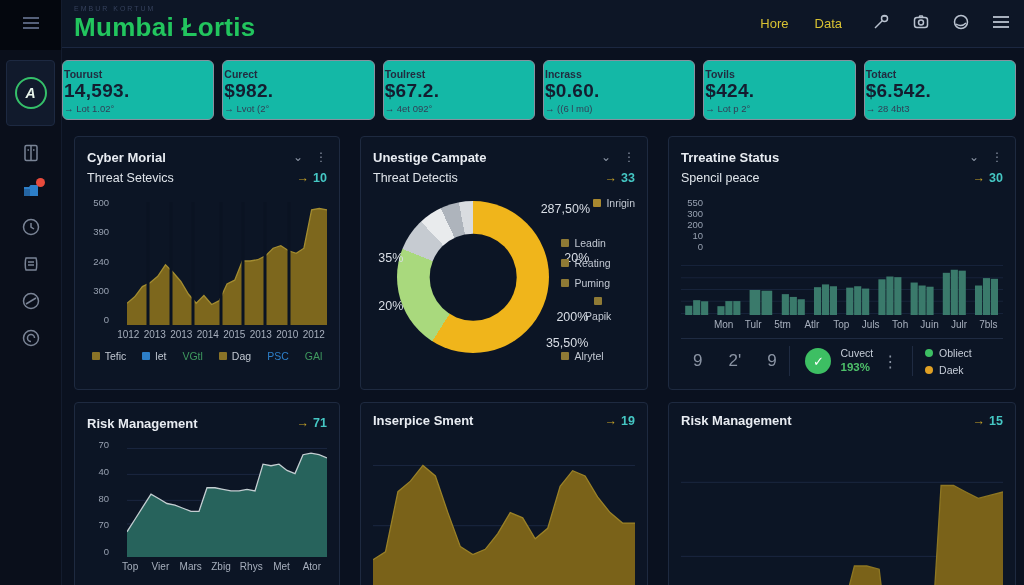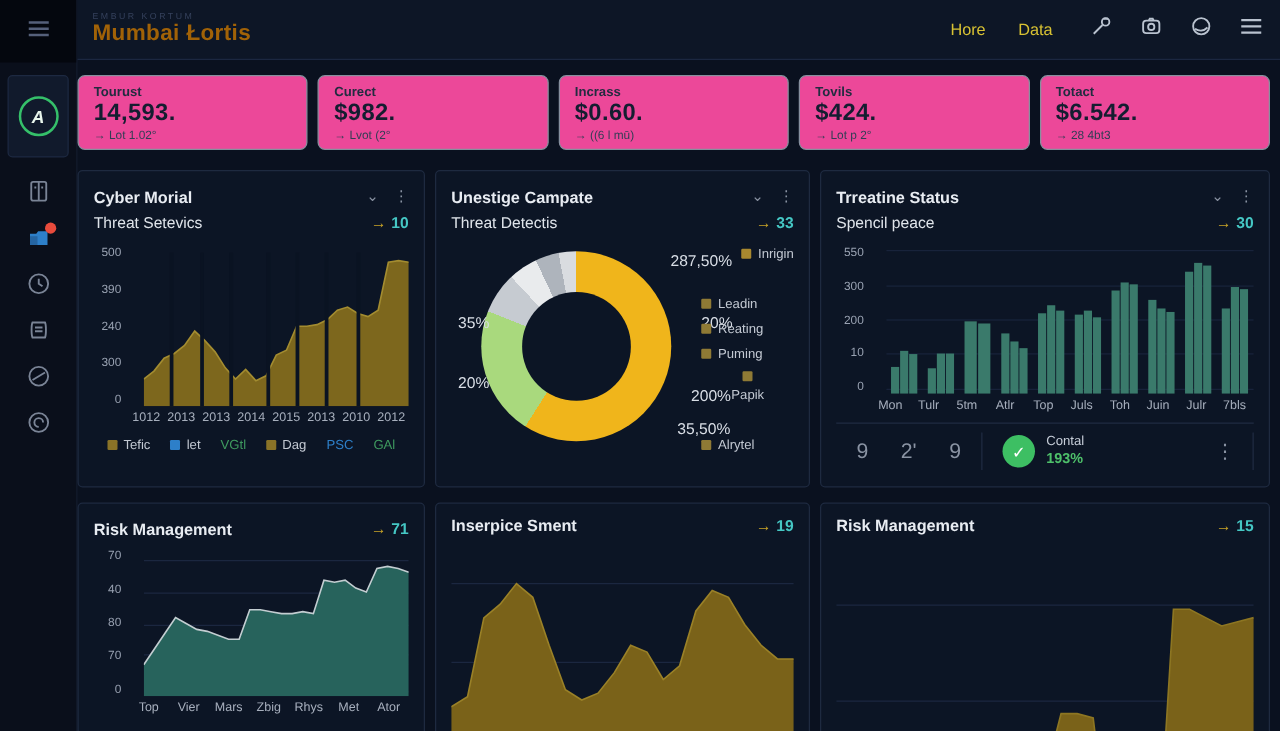--- a/index.html
+++ b/index.html
@@ -18,37 +18,37 @@
   .sb-ico { width:22px; height:22px; position:relative; display:flex; align-items:center; justify-content:center; }
   .sb-ico svg { width:20px; height:20px; }
   .notif-dot { position:absolute; top:-3px; right:-3px; width:9px; height:9px; border-radius:50%; background:#e84b3c; }
 
   
   .main { flex:1; display:flex; flex-direction:column; }
   .topbar { height:48px; background:#0d1626; border-bottom:1px solid #1b2740; display:flex; align-items:center;
     padding:0 14px 0 12px; flex-shrink:0; }
   .logo-wrap { display:flex; flex-direction:column; line-height:1.1; }
   .eyebrow { font-size:7px; letter-spacing:2px; color:#35415c; }
-  .logo { font-size:18px; font-weight:bold; color:#a16207; letter-spacing:.3px; }
+  .logo { font-size:26px; font-weight:bold; color:#22c55e; letter-spacing:.3px; }
   .topnav { margin-left:auto; display:flex; align-items:center; gap:26px; }
   .topnav a { color:#d8c233; font-size:13px; text-decoration:none; }
   .top-icons { display:flex; align-items:center; gap:22px; margin-left:30px; color:#b9c2cf; }
   .top-icons svg { width:18px; height:18px; }
 
   
   .stats { display:flex; gap:8px; margin:12px 8px 0 0; padding-left:0; }
-  .stat-card { flex:1; height:60px; background:#ec4899; border:1px solid #87909e; border-radius:6px; padding:7px 12px; }
+  .stat-card { flex:1; height:60px; background:#14b8a6; border:1px solid #87909e; border-radius:6px; padding:7px 1px; }
   .stat-label { font-size:10.5px; font-weight:600; color:#222c40; }
   .stat-value { font-size:19px; font-weight:bold; color:#141d30; letter-spacing:.3px; margin-top:0px; }
   .stat-sub { font-size:9.5px; color:#323e55; margin-top:1px; }
 
   
   .grid { display:grid; grid-template-columns:278px 300px 360px; grid-template-rows:254px 210px;
     gap:12px 8px; margin:16px 8px 0 0; }
-  .panel { background:#0c1525; border:1px solid #1e2a40; border-radius:4px; padding:10px 12px; display:flex; flex-direction:column; overflow:hidden; }
+  .panel { background:#0c1525; border:1px solid #1e2a40; border-radius:4px; padding:10px 12px; display:flex; flex-direction:column; overflow:hidden;margin-left:12px; }
   .p-titlerow { display:flex; align-items:center; height:20px; }
   .p-title { font-size:13px; font-weight:600; color:#e8ecf2; }
   .p-ctrl { margin-left:auto; display:flex; gap:12px; color:#8a93a3; font-size:12px; align-items:center; }
   .p-subrow { display:flex; align-items:center; height:22px;justify-content:center; }
   .p-sub { font-size:12.5px; color:#dfe4ea; }
   .badge { margin-left:auto; font-size:12.5px; display:flex; gap:4px; align-items:center; }
   .badge .arr { color:#c9a427; }
   .badge .val { color:#45c7c4; font-weight:600; }
 
   .chart-body { display:flex; margin-top:8px;gap:12px; }
@@ -211,20 +211,25 @@
     <div class="stats">
       <div class="stat-card">
         <div class="stat-label">Tourust</div>
         <div class="stat-value">14,593.</div>
         <div class="stat-sub">→ Lot 1.02°</div>
       </div>
       <div class="stat-card">
         <div class="stat-label">Curect</div>
         <div class="stat-value">$982.</div>
         <div class="stat-sub">→ Lvot (2°</div>
+      </div>
+      <div class="stat-card">
+        <div class="stat-label">Toulrest</div>
+        <div class="stat-value">$67.2.</div>
+        <div class="stat-sub">→ 4et 092°</div>
       </div>
       <div class="stat-card">
         <div class="stat-label">Incrass</div>
         <div class="stat-value">$0.60.</div>
         <div class="stat-sub">→ ((6 l mū)</div>
       </div>
       <div class="stat-card">
         <div class="stat-label">Tovils</div>
         <div class="stat-value">$424.</div>
         <div class="stat-sub">→ Lot p 2°</div>
@@ -372,21 +377,21 @@
             <span>⋮</span>
           </span>
         </div>
         <div class="p-subrow">
           <span class="p-sub">Spencil peace</span>
           <span class="badge">
             <span class="arr">→</span>
             <span class="val">30</span>
           </span>
         </div>
-        <div class="chart-body" style="height:118px;">
+        <div class="chart-body" style="height:118px;flex-direction:column;">
           <div class="yaxis">
               <span>550</span>
               <span>300</span>
               <span>200</span>
               <span>10</span>
               <span>0</span>
             </div>
           <svg class="chart-svg" viewBox="0 0 100 100" preserveAspectRatio="none">
               <line x1="0" x2="100" y1="3.0" y2="3.0" stroke="#1b2740" stroke-width="0.8" vector-effect="non-scaling-stroke"></line>
               <line x1="0" x2="100" y1="27.0" y2="27.0" stroke="#1b2740" stroke-width="0.8" vector-effect="non-scaling-stroke"></line>
@@ -439,26 +444,36 @@
         <div class="p3-footer">
           <div class="fnums">
             <span>9</span>
             <span>2'</span>
             <span>9</span>
           </div>
           <div class="fdiv"></div>
           <div class="fcenter">
             <div class="fcheck">✓</div>
             <div class="fctext">
-              <span>Contal</span>
+              <span>Cuvect</span>
               <span class="pct">193%</span>
             </div>
             <span class="fkebab">⋮</span>
           </div>
           <div class="fdiv"></div>
+          <div class="flegend">
+            <span class="li">
+                <span class="dot dot-green"></span>
+                <span>Obliect</span>
+              </span>
+            <span class="li">
+                <span class="dot dot-orange"></span>
+                <span>Daek</span>
+              </span>
+          </div>
         </div>
       </section>
 
       <section class="panel row2">
         <div class="p-titlerow">
           <span class="p-title">Risk Management</span>
           <span class="badge">
             <span class="arr">→</span>
             <span class="val">71</span>
           </span>

